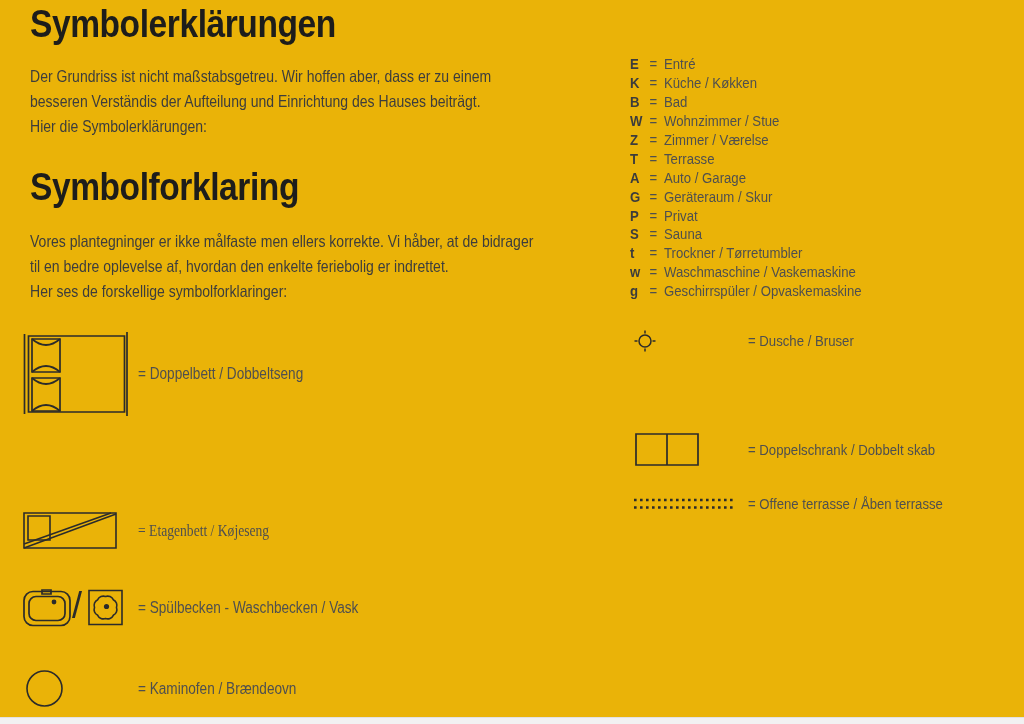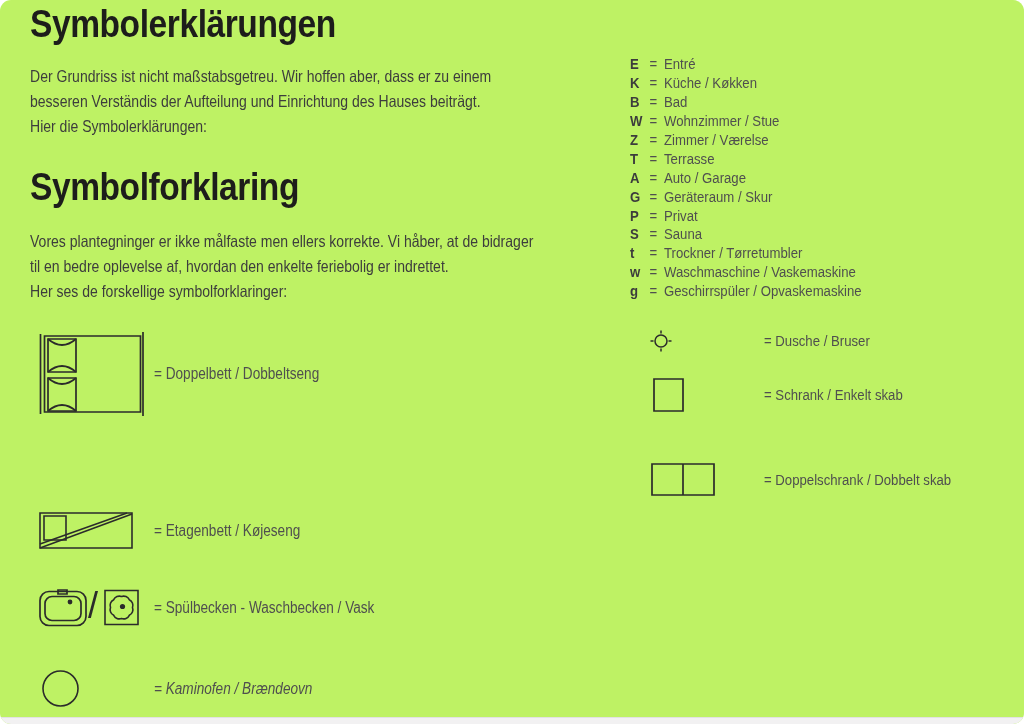--- a/index.html
+++ b/index.html
@@ -1,36 +1,36 @@
 <!DOCTYPE html>
 <html><head>
 <meta charset="utf-8">
 <style>
   html,body{margin:0;padding:0;background:#ffffff;}
   .page{
-    position:relative;width:1024px;height:724px;background:#bef264;overflow:hidden;
-    font-family:"Liberation Sans",sans-serif;color:#3d3d3d;border-radius:11px;
+    position:relative;width:1024px;height:724px;background:#eab308;overflow:hidden;
+    font-family:"Liberation Sans",sans-serif;color:#3d3d3d;
   }
   .title{
     position:absolute;left:30px;margin:0;font-size:39px;font-weight:700;
     color:#1d1d1b;letter-spacing:-0.5px;white-space:nowrap;
     transform:scaleX(0.86);transform-origin:0 0;
   }
   .para{
     position:absolute;left:30px;font-size:16.5px;line-height:25px;color:#3d3d3d;
     transform:scaleX(0.85);transform-origin:0 0;white-space:nowrap;
   }
   .codes{
     position:absolute;left:630px;top:55px;
     transform:scaleX(0.85);transform-origin:0 0;
   }
   .code-row{display:flex;height:18.95px;line-height:18.95px;font-size:15.5px;color:#4f4f4f;}
   .code-row .letter{width:23px;font-weight:700;color:#3c3c3c;}
   .code-row .eq{width:17px;}
-  .row{position:absolute;left:16px;width:852px;}
+  .row{position:absolute;left:0;width:852px;}
   .row .lbl{
     position:absolute;top:50%;font-size:16px;color:#4f4f4f;white-space:nowrap;
     transform:translateY(-50%) scaleX(0.85);transform-origin:0 50%;
   }
   .left .lbl{left:138px;}
   .right .lbl{left:748px;font-size:15.5px;}
   .icon{position:absolute;}
   .icon svg{display:block;}
   .swatch{position:absolute;width:29px;height:30px;}
   .slash{
@@ -141,21 +141,21 @@
           <path d="M9,40 Q23,28 37,40"></path>
         <rect x="9" y="46" width="28" height="33"></rect>
         <path d="M9,46 Q23,58 37,46"></path>
           <path d="M9,79 Q23,67 37,79"></path>
       </svg>
     </span>
     <span class="lbl">= Doppelbett / Dobbeltseng</span>
   </div>
 
 
-  <div class="row left" style="top:511px;height:39px;">
+  <div class="row left" style="top:511px;height:39px;font-family:Liberation Serif, serif;">
     <span class="icon" style="left:23px;top:1px;">
       <svg width="94" height="37" viewBox="0 0 94 37" fill="none" stroke="#2b2b2b" stroke-width="1.6">
         <rect x="1" y="1" width="92" height="35"></rect>
         <rect x="5" y="4" width="22" height="24"></rect>
         <line x1="1" y1="36" x2="93" y2="2"></line>
         <line x1="1" y1="32" x2="88" y2="1"></line>
       </svg>
     </span>
     <span class="lbl">= Etagenbett / Køjeseng</span>
   </div>
@@ -173,21 +173,21 @@
     <span class="icon" style="left:88px;top:2px;">
       <svg width="35" height="37" viewBox="0 0 35 37" fill="none" stroke="#2b2b2b" stroke-width="1.6">
         <rect x="1" y="1.5" width="33" height="34"></rect>
         <path d="M28.5,18.5 A6.2,6.2 0 0 1 25.3,26.3 A6.2,6.2 0 0 1 17.5,29.5 A6.2,6.2 0 0 1 9.7,26.3 A6.2,6.2 0 0 1 6.5,18.5 A6.2,6.2 0 0 1 9.7,10.7 A6.2,6.2 0 0 1 17.5,7.5 A6.2,6.2 0 0 1 25.3,10.7 A6.2,6.2 0 0 1 28.5,18.5 Z"></path>
         <circle cx="18.5" cy="17.5" r="2.6" fill="#2b2b2b" stroke="none"></circle>
       </svg>
     </span>
     <span class="lbl">= Spülbecken - Waschbecken / Vask</span>
   </div>
 
-  <div class="row left" style="top:669px;height:39px;font-style:italic;">
+  <div class="row left" style="top:669px;height:39px;">
     <span class="icon" style="left:25px;top:0;">
       <svg width="39" height="39" viewBox="0 0 39 39" fill="none" stroke="#2b2b2b" stroke-width="1.6">
         <circle cx="19.5" cy="19.5" r="17.5"></circle>
       </svg>
     </span>
     <span class="lbl">= Kaminofen / Brændeovn</span>
   </div>
 
   <div class="row right" style="top:330px;height:22px;">
     <span class="icon" style="left:634px;top:0;">
@@ -195,37 +195,38 @@
         <circle cx="11" cy="11" r="6"></circle>
         <line x1="11" y1="0.5" x2="11" y2="3.5"></line>
         <line x1="11" y1="18.5" x2="11" y2="21.5"></line>
         <line x1="0.5" y1="11" x2="3.5" y2="11"></line>
         <line x1="18.5" y1="11" x2="21.5" y2="11"></line>
       </svg>
     </span>
     <span class="lbl">= Dusche / Bruser</span>
   </div>
 
-  <div class="row right" style="top:378px;height:34px;">
-    <span class="icon" style="left:637px;top:0;">
-      <svg width="31" height="34" viewBox="0 0 31 34" fill="none" stroke="#2b2b2b" stroke-width="1.7">
-        <rect x="1" y="1" width="29" height="32"></rect>
-      </svg>
-    </span>
-    <span class="lbl">= Schrank / Enkelt skab</span>
-  </div>
-
-  <div class="row right" style="top:433px;height:33px;margin-top:30px;">
+
+  <div class="row right" style="top:433px;height:33px;">
     <span class="icon" style="left:635px;top:0;">
       <svg width="64" height="33" viewBox="0 0 64 33" fill="none" stroke="#2b2b2b" stroke-width="1.7">
         <rect x="1" y="1" width="62" height="31"></rect>
         <line x1="32" y1="1" x2="32" y2="32"></line>
       </svg>
     </span>
     <span class="lbl">= Doppelschrank / Dobbelt skab</span>
   </div>
 
+  <div class="row right" style="top:497px;height:14px;">
+    <span class="icon" style="left:633px;top:0;">
+      <svg width="103" height="14" viewBox="0 0 103 14" fill="none" stroke="#2b2b2b" stroke-width="2.4">
+        <line x1="1" y1="3" x2="102" y2="3" stroke-dasharray="2.6 3.4"></line>
+        <line x1="1" y1="10.5" x2="102" y2="10.5" stroke-dasharray="2.6 3.4"></line>
+      </svg>
+    </span>
+    <span class="lbl">= Offene terrasse / Åben terrasse</span>
+  </div>
 
 
 
 
   <div class="bottom-strip"></div>
 </div>
 
 </body></html>

